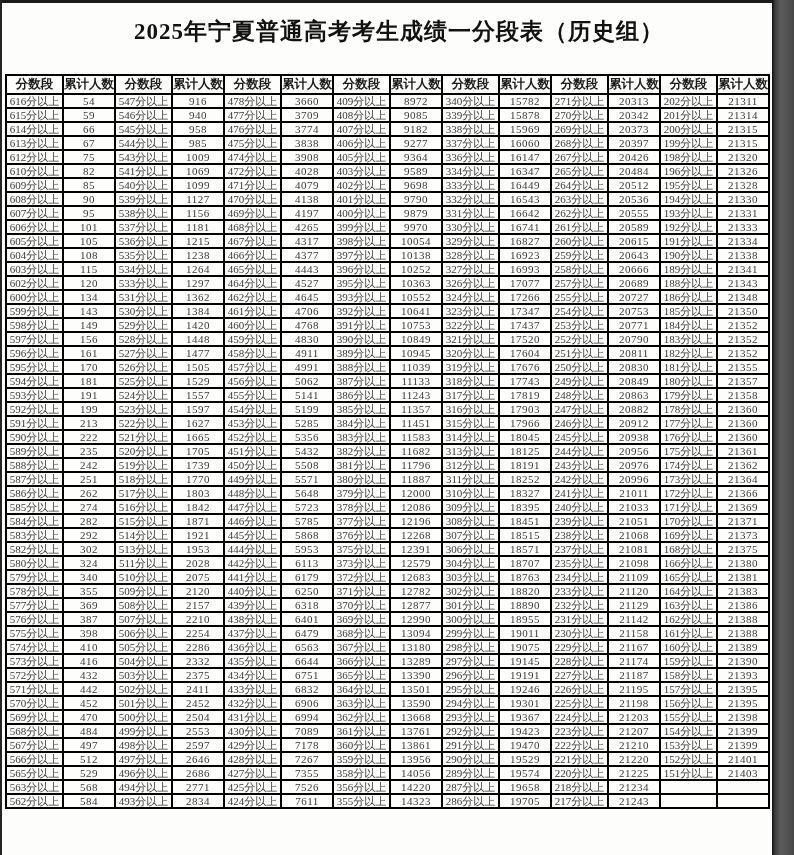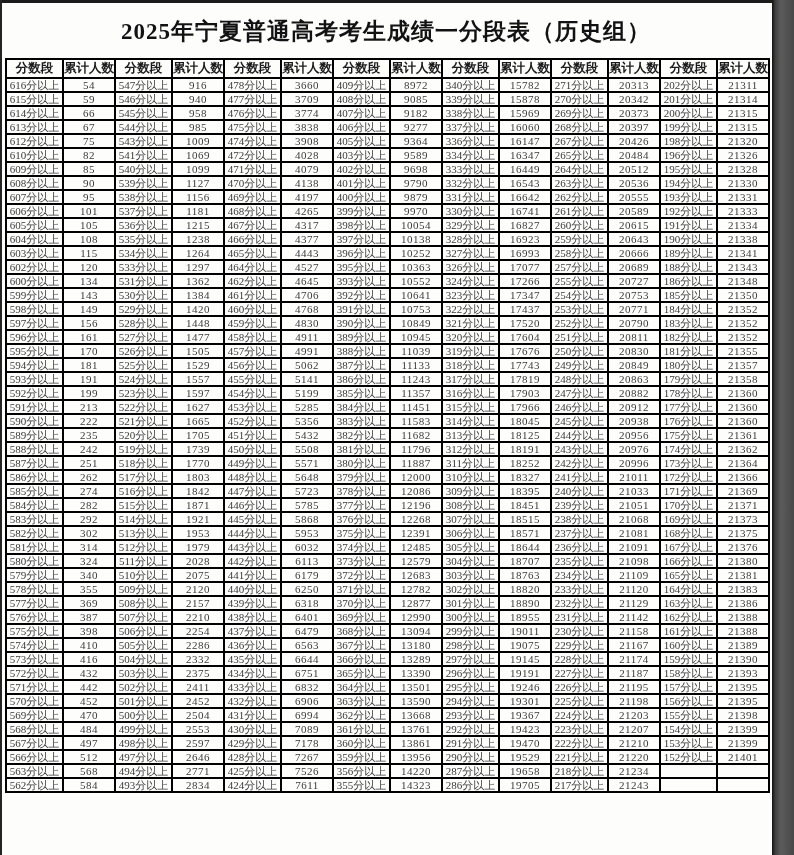--- a/index.html
+++ b/index.html
@@ -9,26 +9,26 @@
     font-family:"Liberation Serif","DejaVu Serif",serif;
   }
   .page{position:absolute;inset:0;background:#fdfdfc;}
   .edge-top{position:absolute;top:0;left:0;width:100%;height:3px;background:#1b1b1b;}
   .edge-left{position:absolute;top:0;left:0;width:2px;height:100%;background:#242424;}
   .edge-right{
     position:absolute;top:0;right:0;width:22px;height:100%;
     background:linear-gradient(to right,#101010 0px,#3c3c3c 3px,#5c5c5c 40%,#474747 100%);
   }
   .title{
-    position:absolute;top:16px;left:1px;width:770px;margin:0;
+    position:absolute;top:16px;left:14px;width:770px;margin:0;
     text-align:center;font-size:23px;font-weight:bold;color:#121212;
     letter-spacing:1px;white-space:nowrap;
   }
   table.score-table{
-    position:absolute;top:58px;left:5px;width:763px;
+    position:absolute;top:74px;left:5px;width:763px;
     border-collapse:collapse;table-layout:fixed;
     background:#fdfdfc;
     padding-left:28px;
   }
   .score-table th,.score-table td{
     border:2px solid #000;
     padding:0;text-align:center;vertical-align:middle;
     overflow:hidden;white-space:nowrap;
   }
   .score-table th{
@@ -609,36 +609,20 @@
           <td class="score-cell">375分以上</td>
           <td class="count-cell">12391</td>
           <td class="score-cell">306分以上</td>
           <td class="count-cell">18571</td>
           <td class="score-cell">237分以上</td>
           <td class="count-cell">21081</td>
           <td class="score-cell">168分以上</td>
           <td class="count-cell">21375</td>
         </tr>
         <tr>
-          <td class="score-cell">581分以上</td>
-          <td class="count-cell">314</td>
-          <td class="score-cell">512分以上</td>
-          <td class="count-cell">1979</td>
-          <td class="score-cell">443分以上</td>
-          <td class="count-cell">6032</td>
-          <td class="score-cell">374分以上</td>
-          <td class="count-cell">12485</td>
-          <td class="score-cell">305分以上</td>
-          <td class="count-cell">18644</td>
-          <td class="score-cell">236分以上</td>
-          <td class="count-cell">21091</td>
-          <td class="score-cell">167分以上</td>
-          <td class="count-cell">21376</td>
-        </tr>
-        <tr>
           <td class="score-cell">580分以上</td>
           <td class="count-cell">324</td>
           <td class="score-cell">511分以上</td>
           <td class="count-cell">2028</td>
           <td class="score-cell">442分以上</td>
           <td class="count-cell">6113</td>
           <td class="score-cell">373分以上</td>
           <td class="count-cell">12579</td>
           <td class="score-cell">304分以上</td>
           <td class="count-cell">18707</td>
@@ -865,20 +849,36 @@
           <td class="score-cell">359分以上</td>
           <td class="count-cell">13956</td>
           <td class="score-cell">290分以上</td>
           <td class="count-cell">19529</td>
           <td class="score-cell">221分以上</td>
           <td class="count-cell">21220</td>
           <td class="score-cell">152分以上</td>
           <td class="count-cell">21401</td>
         </tr>
         <tr>
+          <td class="score-cell">565分以上</td>
+          <td class="count-cell">529</td>
+          <td class="score-cell">496分以上</td>
+          <td class="count-cell">2686</td>
+          <td class="score-cell">427分以上</td>
+          <td class="count-cell">7355</td>
+          <td class="score-cell">358分以上</td>
+          <td class="count-cell">14056</td>
+          <td class="score-cell">289分以上</td>
+          <td class="count-cell">19574</td>
+          <td class="score-cell">220分以上</td>
+          <td class="count-cell">21225</td>
+          <td class="score-cell">151分以上</td>
+          <td class="count-cell">21403</td>
+        </tr>
+        <tr>
           <td class="score-cell">563分以上</td>
           <td class="count-cell">568</td>
           <td class="score-cell">494分以上</td>
           <td class="count-cell">2771</td>
           <td class="score-cell">425分以上</td>
           <td class="count-cell">7526</td>
           <td class="score-cell">356分以上</td>
           <td class="count-cell">14220</td>
           <td class="score-cell">287分以上</td>
           <td class="count-cell">19658</td>

